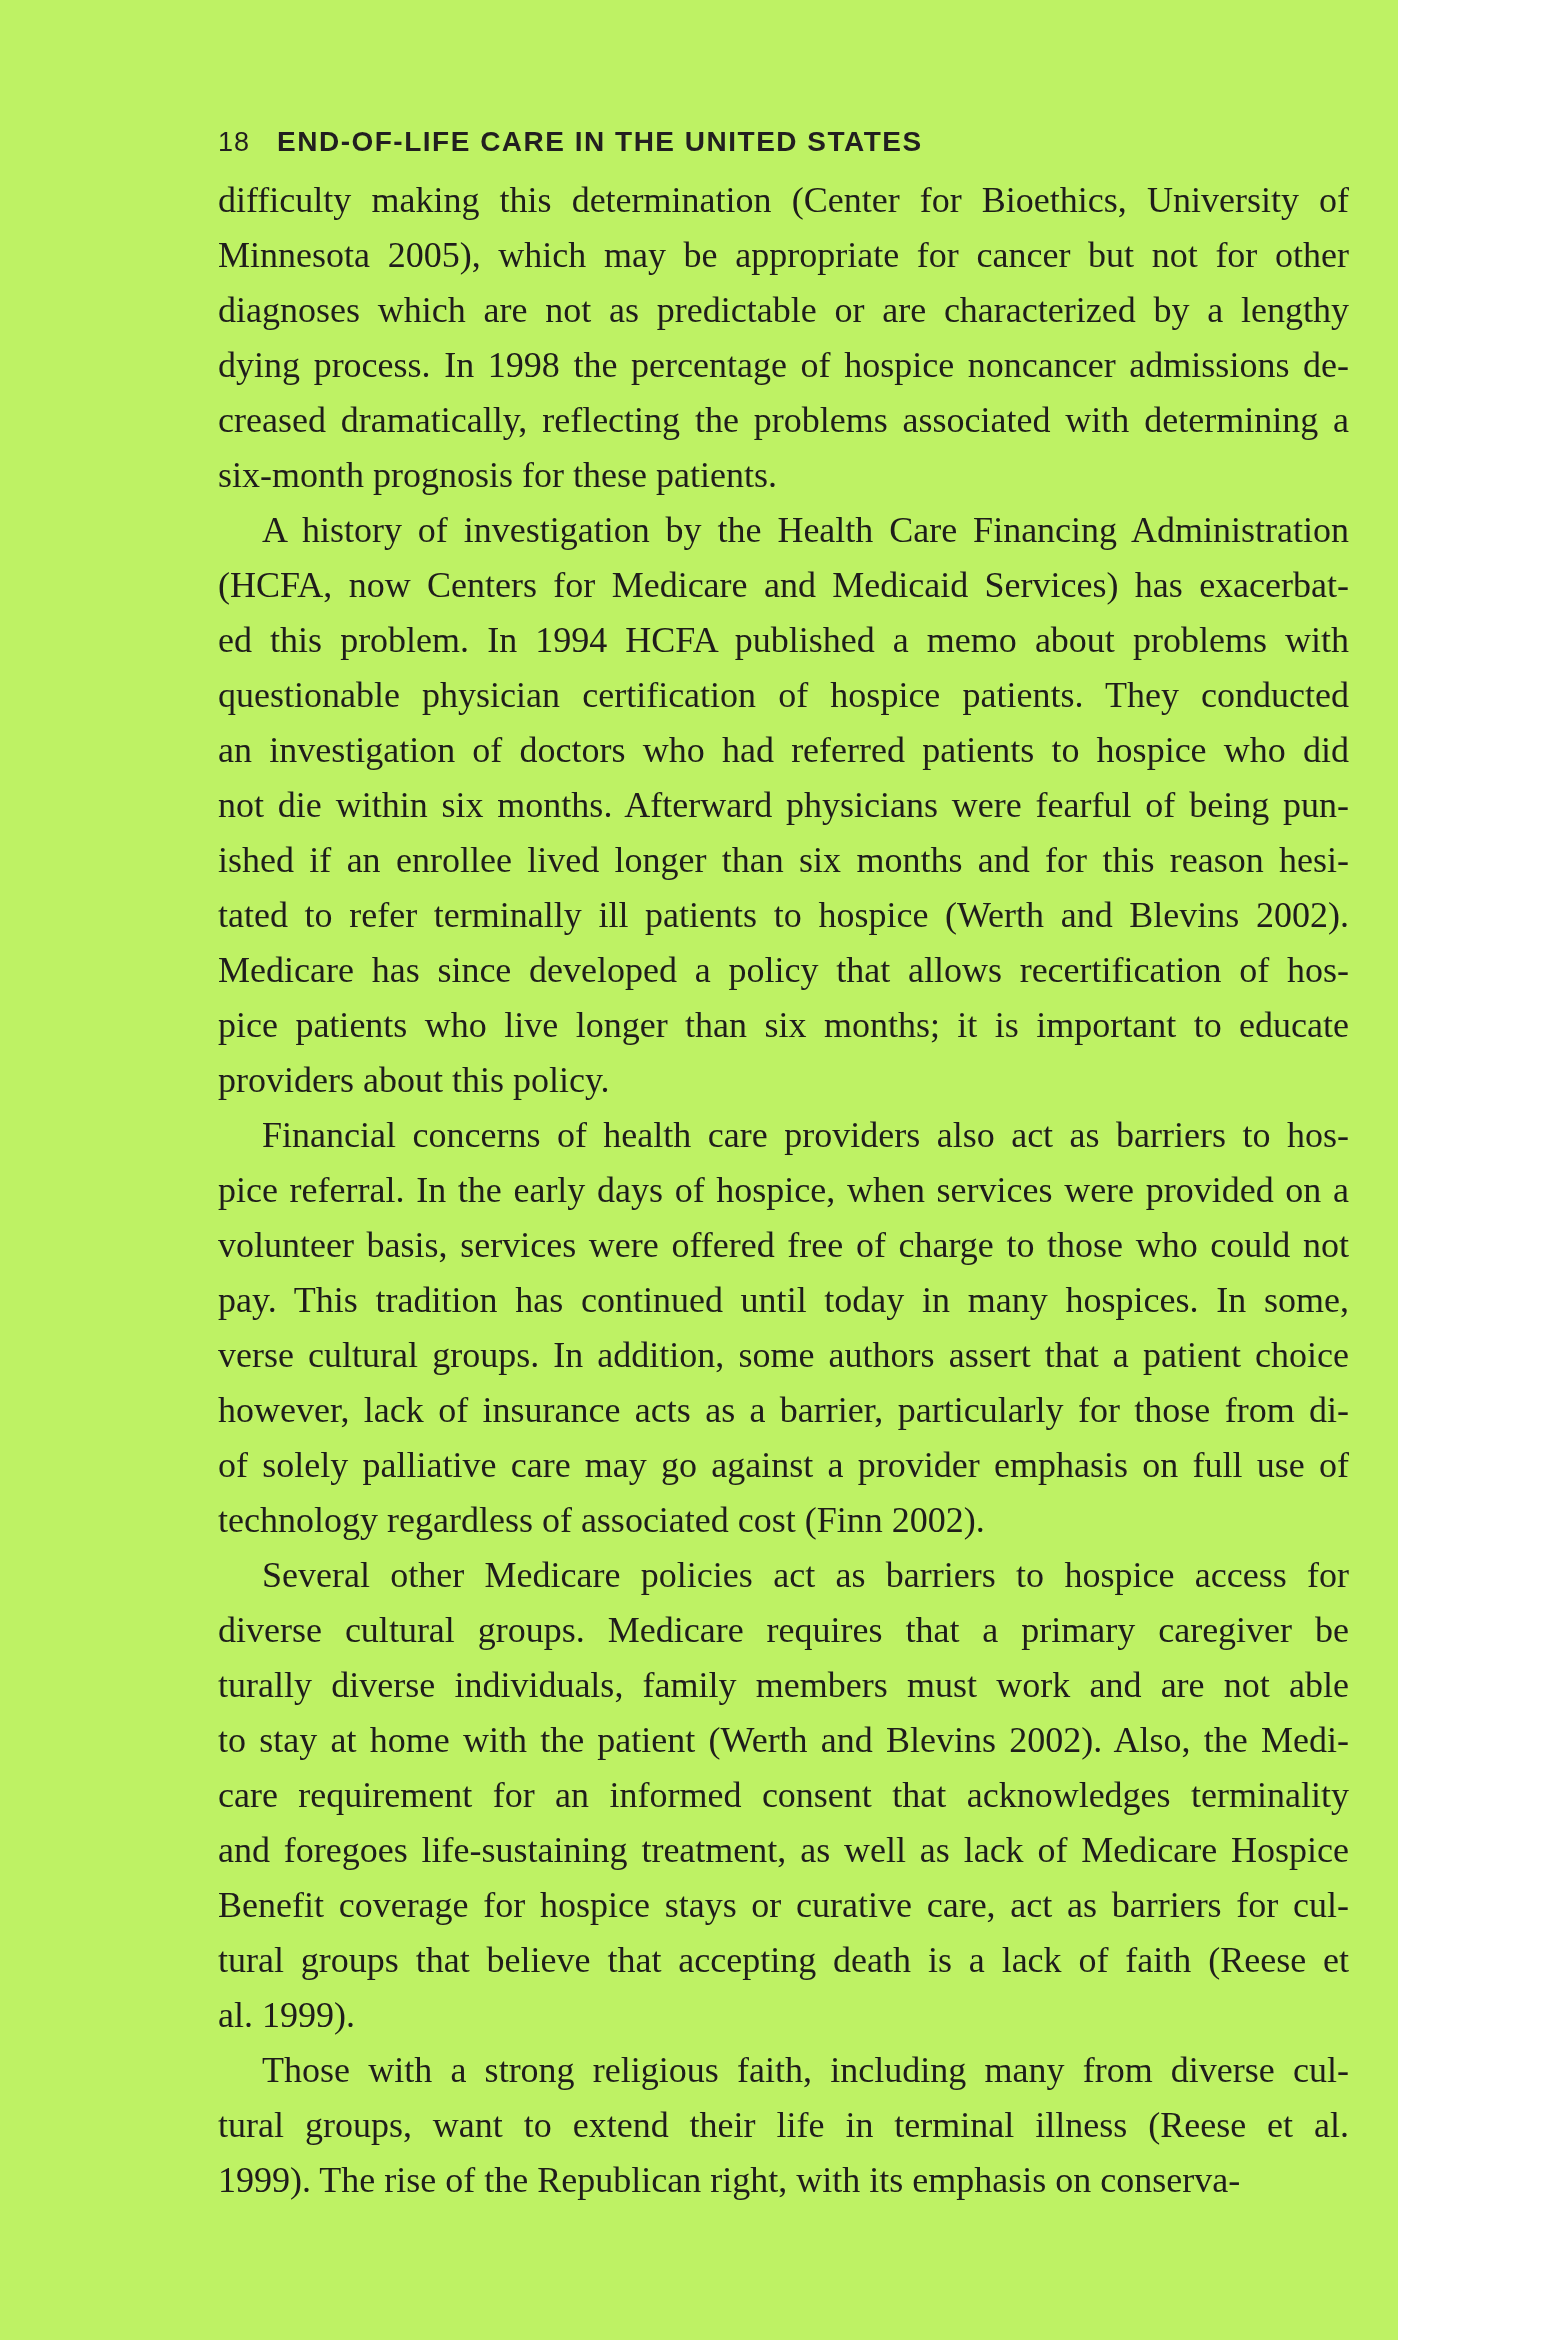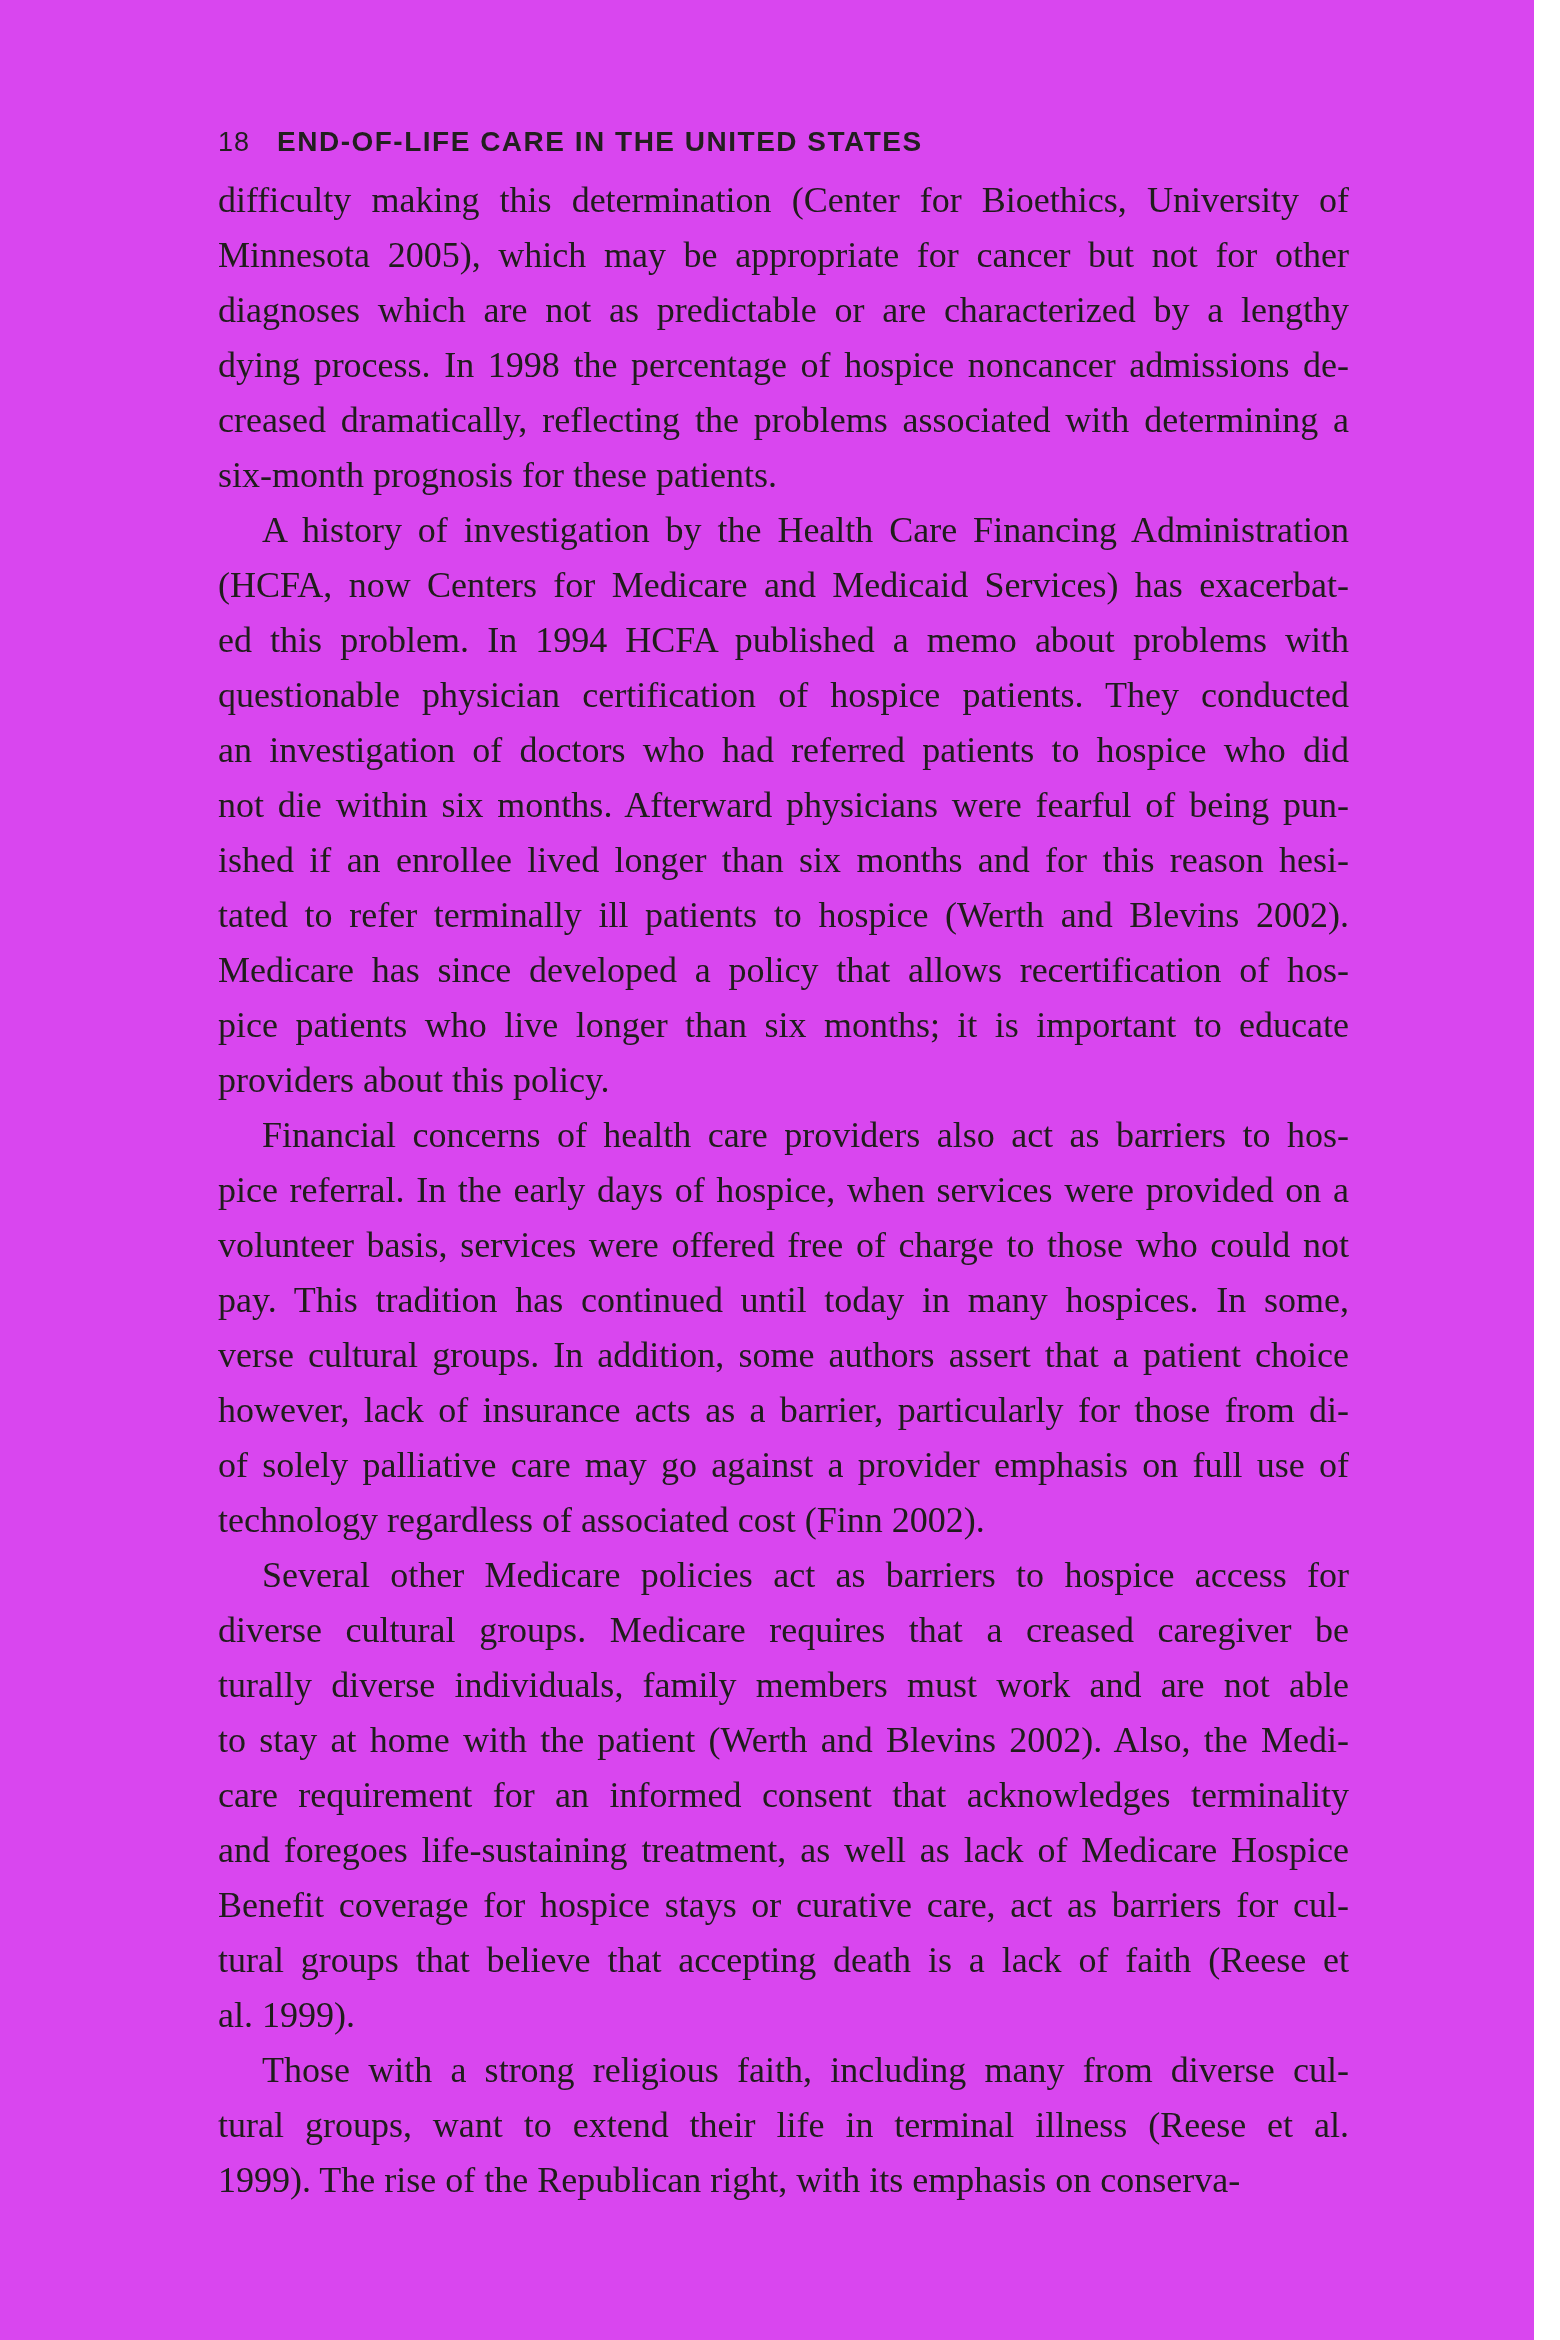--- a/index.html
+++ b/index.html
@@ -2,23 +2,23 @@
 <html><head>
 <meta charset="utf-8">
 <style>
   html, body {
     margin: 0;
     padding: 0;
     background: #ffffff;
   }
   .page {
     position: relative;
-    width: 1534px;
+    width: 1398px;
     height: 2341px;
-    background: #d946ef;
+    background: #bef264;
     overflow: hidden;
     font-family: "Liberation Serif", serif;
   }
   .header {
     position: absolute;
     left: 218px;
     top: 126px;
     display: flex;
     align-items: baseline;
     font-family: "Liberation Sans", sans-serif;
@@ -98,21 +98,21 @@
         <div class="body-line">pice referral. In the early days of hospice, when services were provided on a</div>
         <div class="body-line">volunteer basis, services were offered free of charge to those who could not</div>
         <div class="body-line">pay. This tradition has continued until today in many hospices. In some,</div>
         <div class="body-line">verse cultural groups. In addition, some authors assert that a patient choice</div>
         <div class="body-line">however, lack of insurance acts as a barrier, particularly for those from di-</div>
         <div class="body-line">of solely palliative care may go against a provider emphasis on full use of</div>
         <div class="body-line para-end">technology regardless of associated cost (Finn 2002).</div>
       </div>
       <div class="paragraph">
         <div class="body-line indent">Several other Medicare policies act as barriers to hospice access for</div>
-        <div class="body-line">diverse cultural groups. Medicare requires that a creased caregiver be</div>
+        <div class="body-line">diverse cultural groups. Medicare requires that a primary caregiver be</div>
         <div class="body-line">turally diverse individuals, family members must work and are not able</div>
         <div class="body-line">to stay at home with the patient (Werth and Blevins 2002). Also, the Medi-</div>
         <div class="body-line">care requirement for an informed consent that acknowledges terminality</div>
         <div class="body-line">and foregoes life-sustaining treatment, as well as lack of Medicare Hospice</div>
         <div class="body-line">Benefit coverage for hospice stays or curative care, act as barriers for cul-</div>
         <div class="body-line">tural groups that believe that accepting death is a lack of faith (Reese et</div>
         <div class="body-line para-end">al. 1999).</div>
       </div>
       <div class="paragraph">
         <div class="body-line indent">Those with a strong religious faith, including many from diverse cul-</div>

